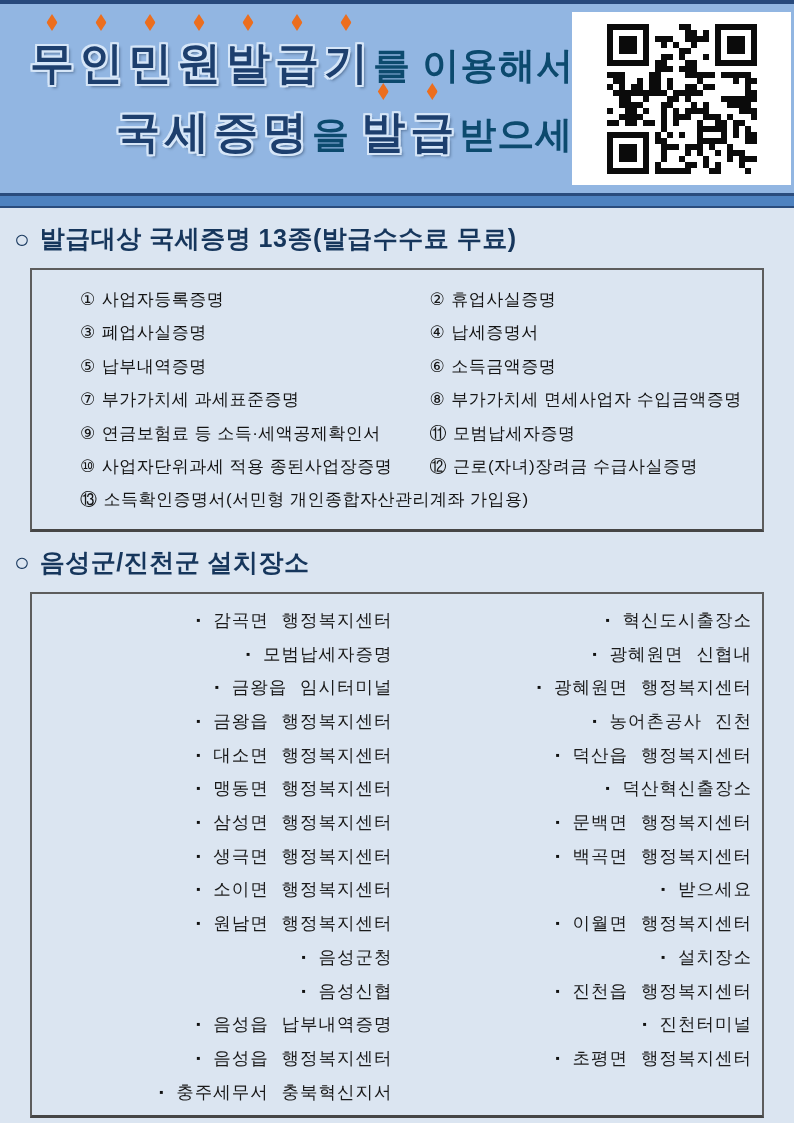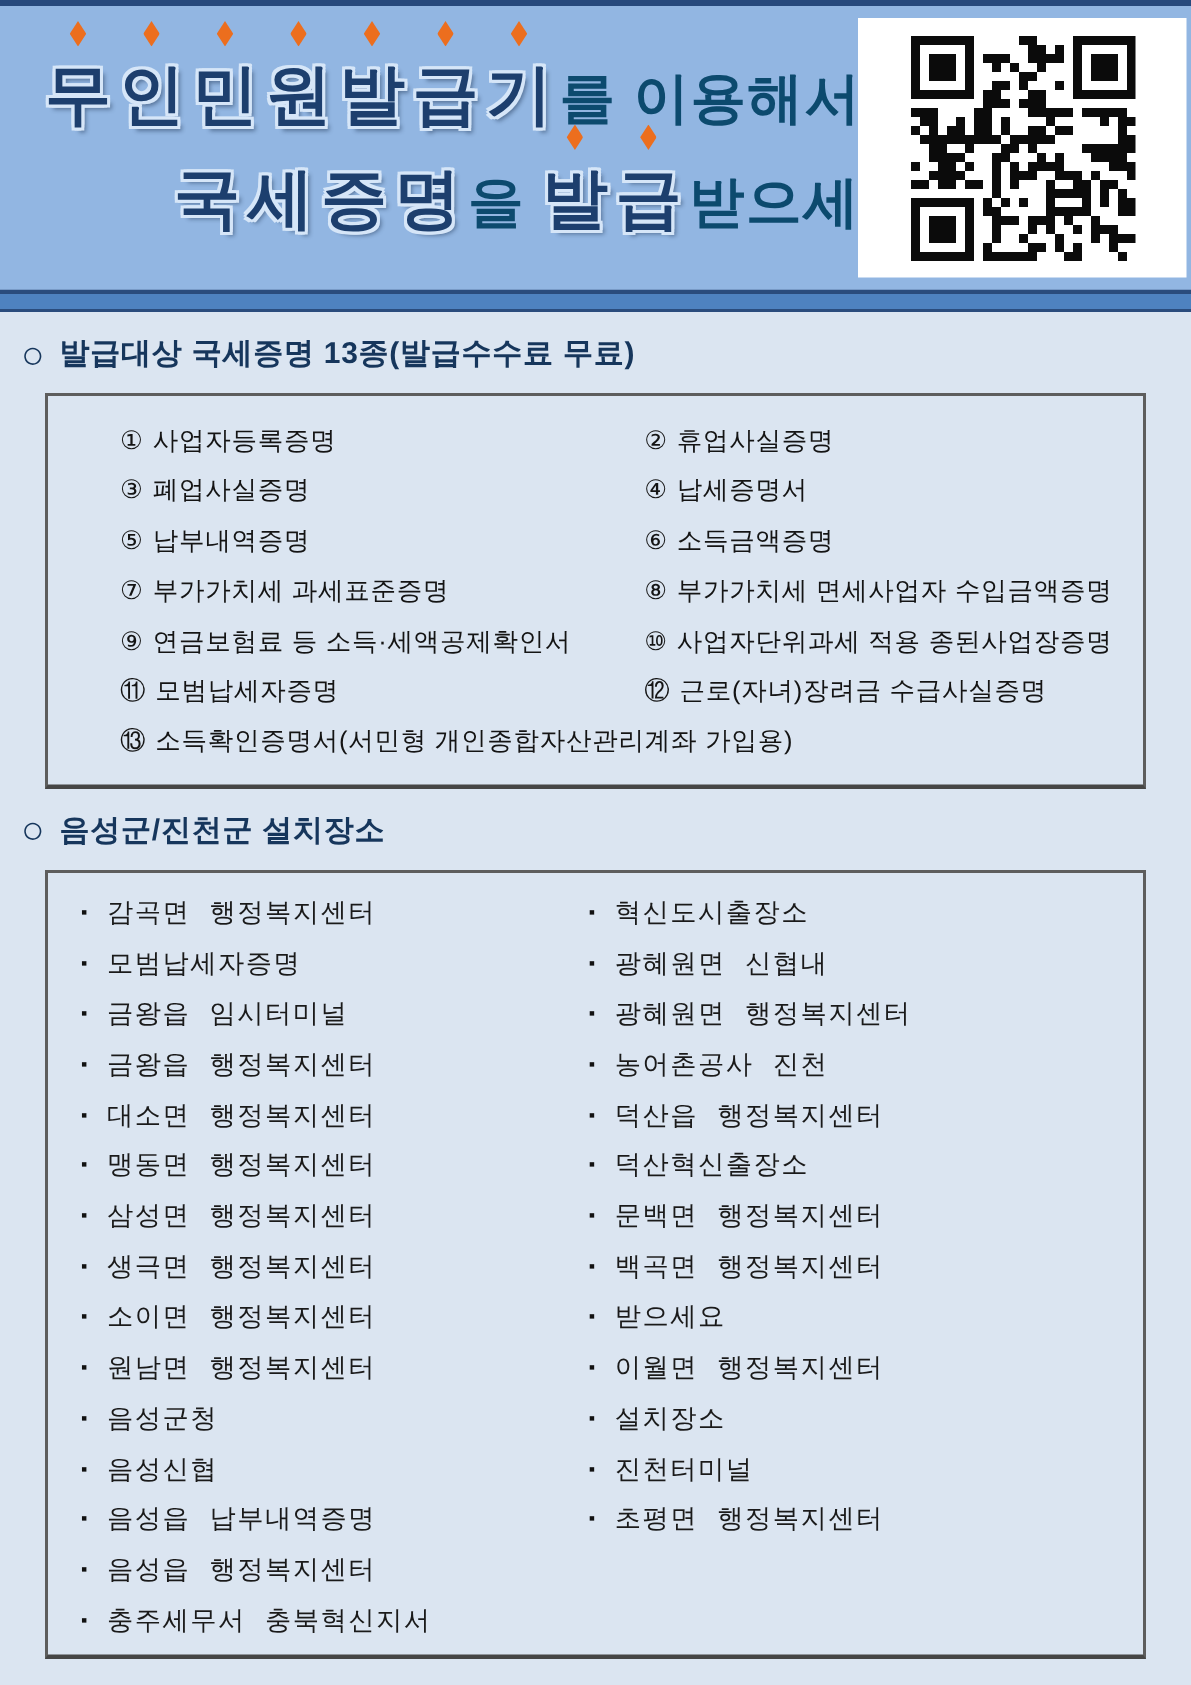--- a/index.html
+++ b/index.html
@@ -45,21 +45,21 @@
     height:10px;background:#4e82c0;
     border-top:3px solid #2a4c7d;border-bottom:2px solid #2a4c7d;flex:0 0 auto;
   }
 
   
   .section-heading{
     display:flex;align-items:center;gap:10px;
     margin:14px 0 0 14px;color:#16365c;
   }
   .ring{font-size:26px;font-weight:400;line-height:1;}
-  .heading-text{font-size:20px;font-weight:800;letter-spacing:0.5px;}
+  .heading-text{font-size:25px;font-weight:800;letter-spacing:0.5px;}
 
   .box{
     margin:13px 30px 0 30px;background:#dbe5f1;
     border:2px solid #5d5d5d;border-bottom:3px solid #464646;
     box-sizing:border-box;
   }
   .cert-box{padding:13px 10px 12px 22px;}
   .cert-grid{display:grid;grid-template-columns:52% 48%;padding-left:48px;}
   .cert-item{
     font-size:17px;color:#141414;line-height:33.4px;
@@ -67,21 +67,21 @@
   }
   .cert-item.full{grid-column:1 / -1;}
   .cert-item .num{margin-right:6px;}
 
   .loc-box{padding:10px 10px 6px 22px;display:flex;}
   .loc-list{list-style:none;margin:0;padding:0;}
   .loc-list.left{width:48.5%;}
   .loc-list.right{width:51.5%;}
   .loc-item{
     font-size:17.5px;color:#1a1a1a;line-height:33.7px;
-    letter-spacing:1px;word-spacing:7px;white-space:nowrap;
+    letter-spacing:1px;word-spacing:7px;white-space:nowrap;text-align:right;
   }
   .loc-item .marker{
     display:inline-block;font-size:12px;vertical-align:2px;margin-right:12px;color:#111;
   }
 
   
   .footer-note{
     margin:6px 30px 0 0;text-align:right;
     font-size:19px;font-weight:800;color:#0c0c0c;letter-spacing:1px;
   }
@@ -420,22 +420,22 @@
       <div class="box cert-box cert-grid" id="cert-grid">
           <div class="cert-item"><span class="num">①</span><span>사업자등록증명</span></div>
           <div class="cert-item"><span class="num">②</span><span>휴업사실증명</span></div>
           <div class="cert-item"><span class="num">③</span><span>폐업사실증명</span></div>
           <div class="cert-item"><span class="num">④</span><span>납세증명서</span></div>
           <div class="cert-item"><span class="num">⑤</span><span>납부내역증명</span></div>
           <div class="cert-item"><span class="num">⑥</span><span>소득금액증명</span></div>
           <div class="cert-item"><span class="num">⑦</span><span>부가가치세 과세표준증명</span></div>
           <div class="cert-item"><span class="num">⑧</span><span>부가가치세 면세사업자 수입금액증명</span></div>
           <div class="cert-item"><span class="num">⑨</span><span>연금보험료 등 소득·세액공제확인서</span></div>
+          <div class="cert-item"><span class="num">⑪</span><span>모범납세자증명</span></div>
           <div class="cert-item"><span class="num">⑩</span><span>사업자단위과세 적용 종된사업장증명</span></div>
-          <div class="cert-item"><span class="num">⑪</span><span>모범납세자증명</span></div>
           <div class="cert-item"><span class="num">⑫</span><span>근로(자녀)장려금 수급사실증명</span></div>
           <div class="cert-item full"><span class="num">⑬</span><span>소득확인증명서(서민형 개인종합자산관리계좌 가입용)</span></div>
         </div>
     </section>
 
     <section>
       <div class="section-heading">
         <span class="ring">○</span>
         <span class="heading-text">음성군/진천군 설치장소</span>
       </div>
@@ -462,20 +462,21 @@
             <li class="loc-item"><span class="marker">▪</span><span>광혜원면 신협내</span></li>
             <li class="loc-item"><span class="marker">▪</span><span>광혜원면 행정복지센터</span></li>
             <li class="loc-item"><span class="marker">▪</span><span>농어촌공사 진천</span></li>
             <li class="loc-item"><span class="marker">▪</span><span>덕산읍 행정복지센터</span></li>
             <li class="loc-item"><span class="marker">▪</span><span>덕산혁신출장소</span></li>
             <li class="loc-item"><span class="marker">▪</span><span>문백면 행정복지센터</span></li>
             <li class="loc-item"><span class="marker">▪</span><span>백곡면 행정복지센터</span></li>
             <li class="loc-item"><span class="marker">▪</span><span>받으세요</span></li>
             <li class="loc-item"><span class="marker">▪</span><span>이월면 행정복지센터</span></li>
             <li class="loc-item"><span class="marker">▪</span><span>설치장소</span></li>
+            <li class="loc-item"><span class="marker">▪</span><span>진천읍 행정복지센터</span></li>
             <li class="loc-item"><span class="marker">▪</span><span>진천터미널</span></li>
             <li class="loc-item"><span class="marker">▪</span><span>초평면 행정복지센터</span></li>
           </ul>
       </div>
     </section>
 
     <div class="footer-note">
       
     </div>
 

